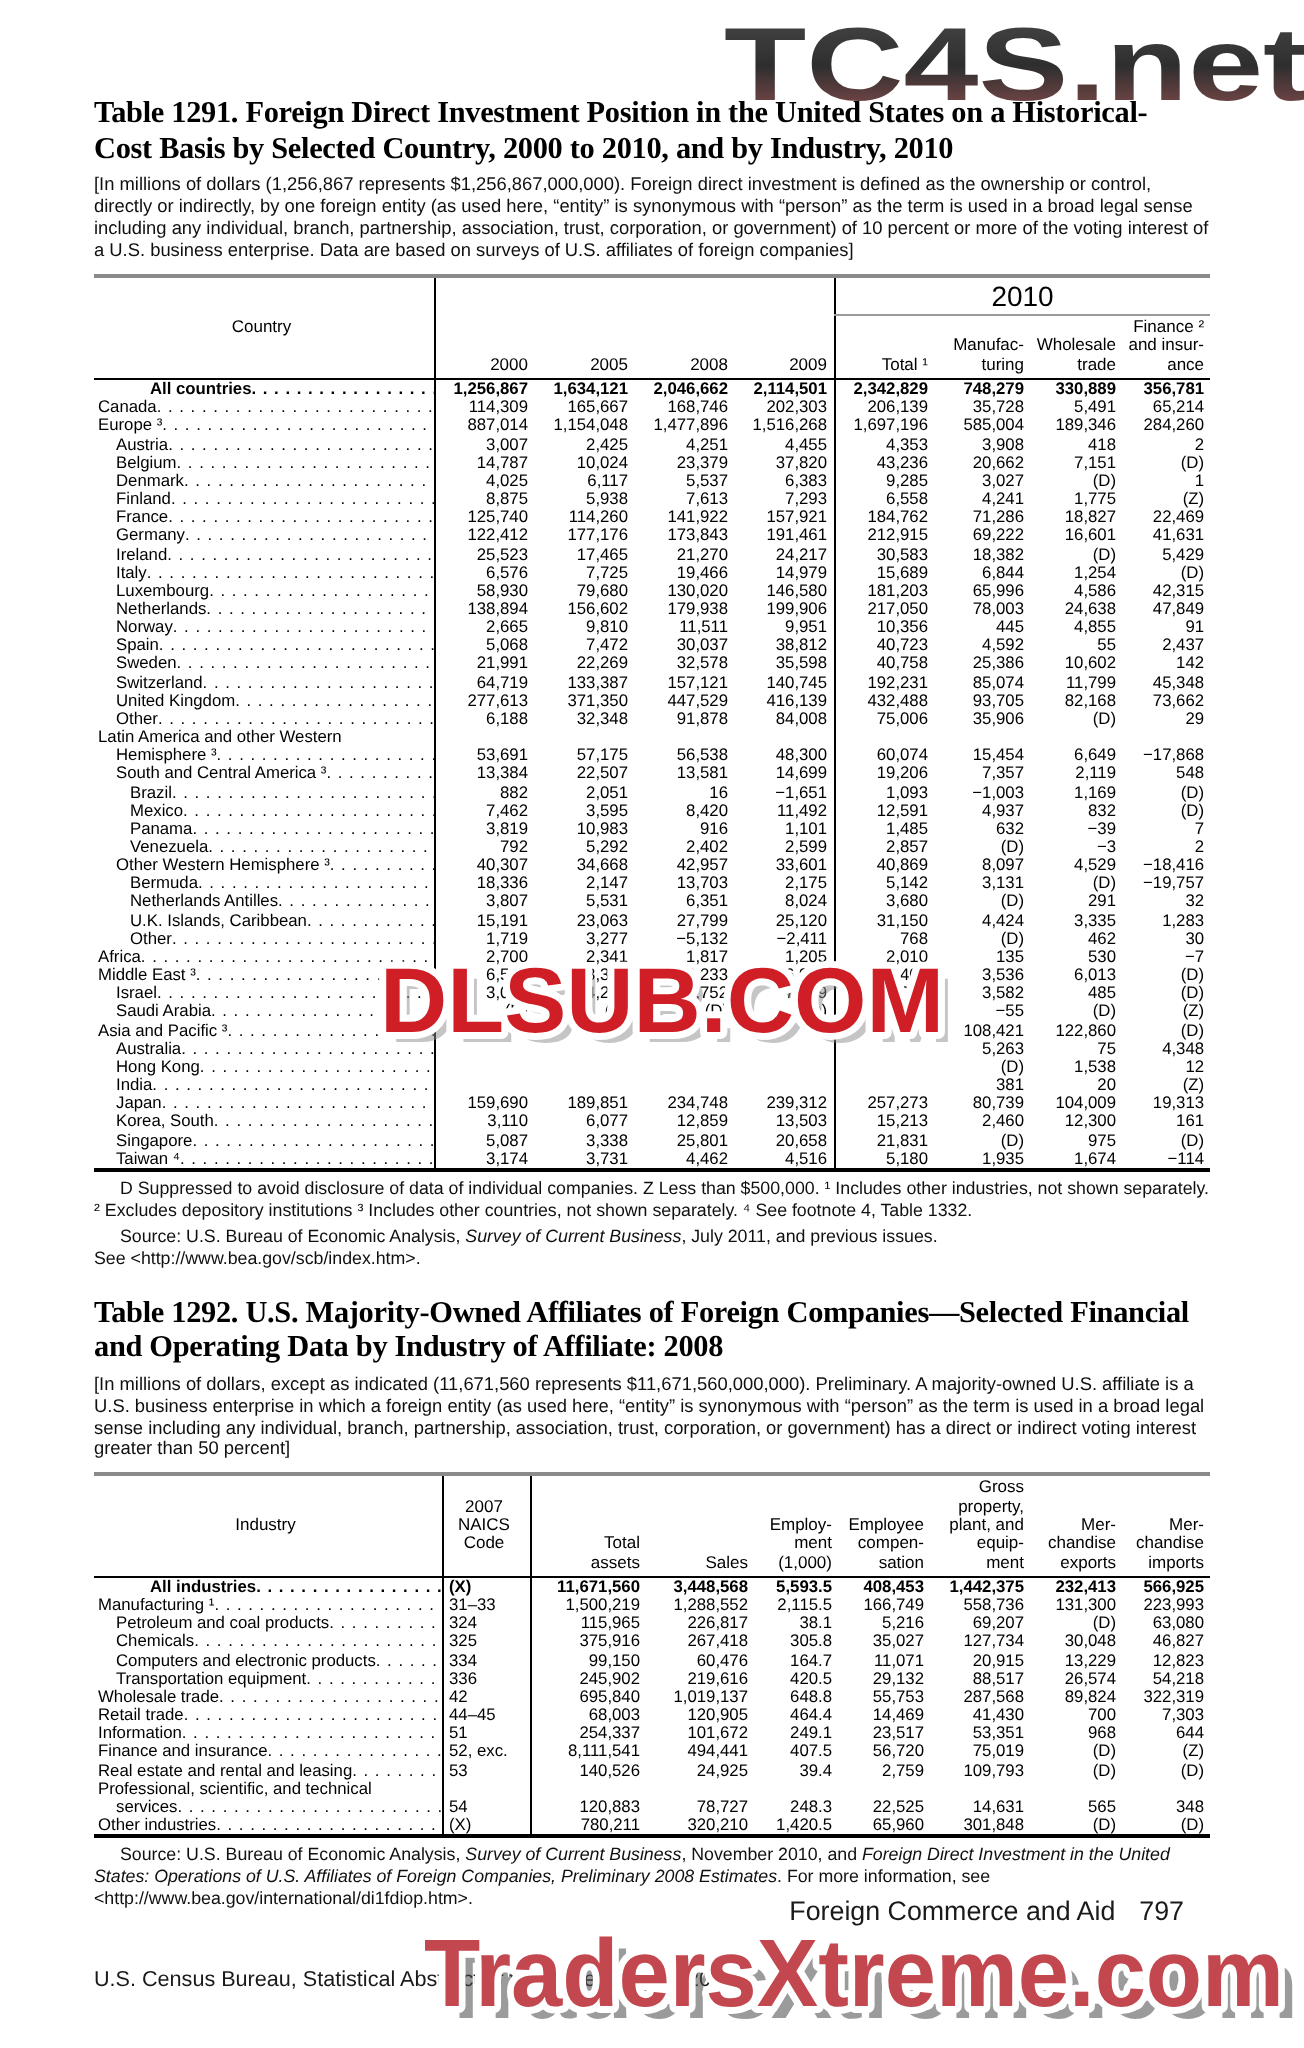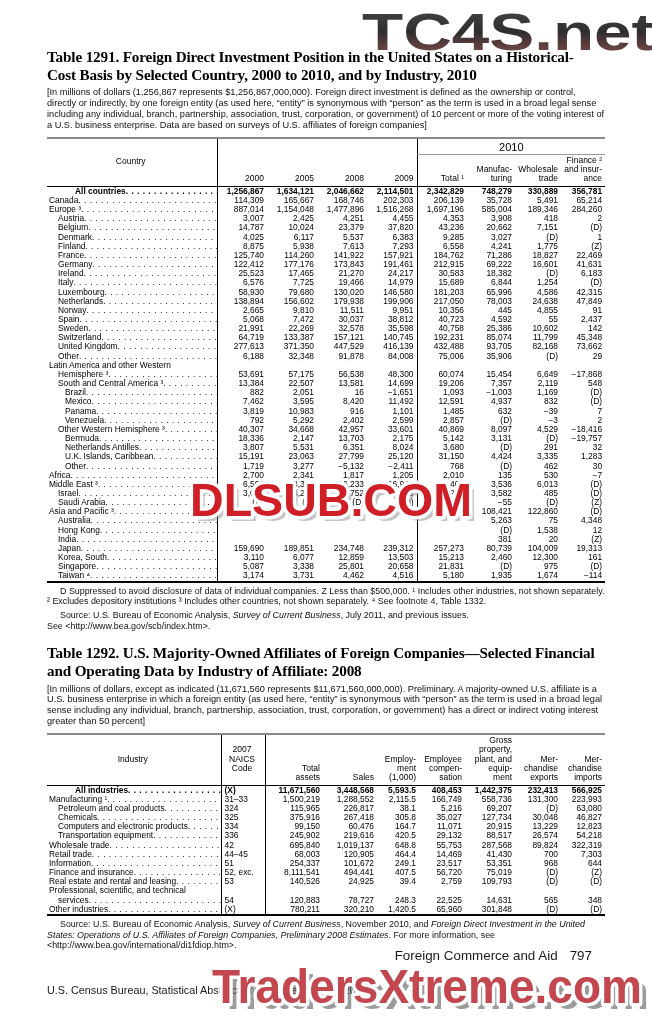--- a/index.html
+++ b/index.html
@@ -23,21 +23,21 @@
   }
   .dtable thead { border-bottom:1.8px solid #000; }
   .dtable th {
     font-weight:normal; font-size:8.5px; line-height:1.1;
     padding:1px 3px 2px 1px; vertical-align:bottom; text-align:right;
     white-space:pre-line; color:#000;
   }
   .dtable th.stub { text-align:center; vertical-align:middle; }
   .dtable th.grp {
     text-align:center; vertical-align:middle;
-    border-bottom:1px solid #9a9a9a; padding:2px 0 1px; font-size:11px;
+    border-bottom:1px solid #9a9a9a; padding:2px 0 1px; font-size:14px;
   }
   .dtable th.naics { text-align:center; vertical-align:middle; }
   .dtable td {
     font-size:8.4px; line-height:1.09; padding:0 3px 0 0;
     vertical-align:bottom; color:#000;
   }
   .dtable td.num { text-align:right; white-space:nowrap; }
   .dtable td.lbl { padding:0 0 0 2px; overflow:hidden; }
   .dtable td.code { text-align:left; padding:0 1px 0 3px; white-space:nowrap; }
   .bl { border-left:1px solid #000; }
@@ -271,21 +271,21 @@
                 <span class="ld"></span>
               </div>
             </td>
             <td class="num bl">25,523</td>
             <td class="num">17,465</td>
             <td class="num">21,270</td>
             <td class="num">24,217</td>
             <td class="num bl">30,583</td>
             <td class="num">18,382</td>
             <td class="num">(D)</td>
-            <td class="num">6,183</td>
+            <td class="num">5,429</td>
           </tr>
           <tr>
             <td class="lbl">
               <div class="lrow i1">
                 <span class="lt">Italy</span>
                 <span class="ld"></span>
               </div>
             </td>
             <td class="num bl">6,576</td>
             <td class="num">7,725</td>

